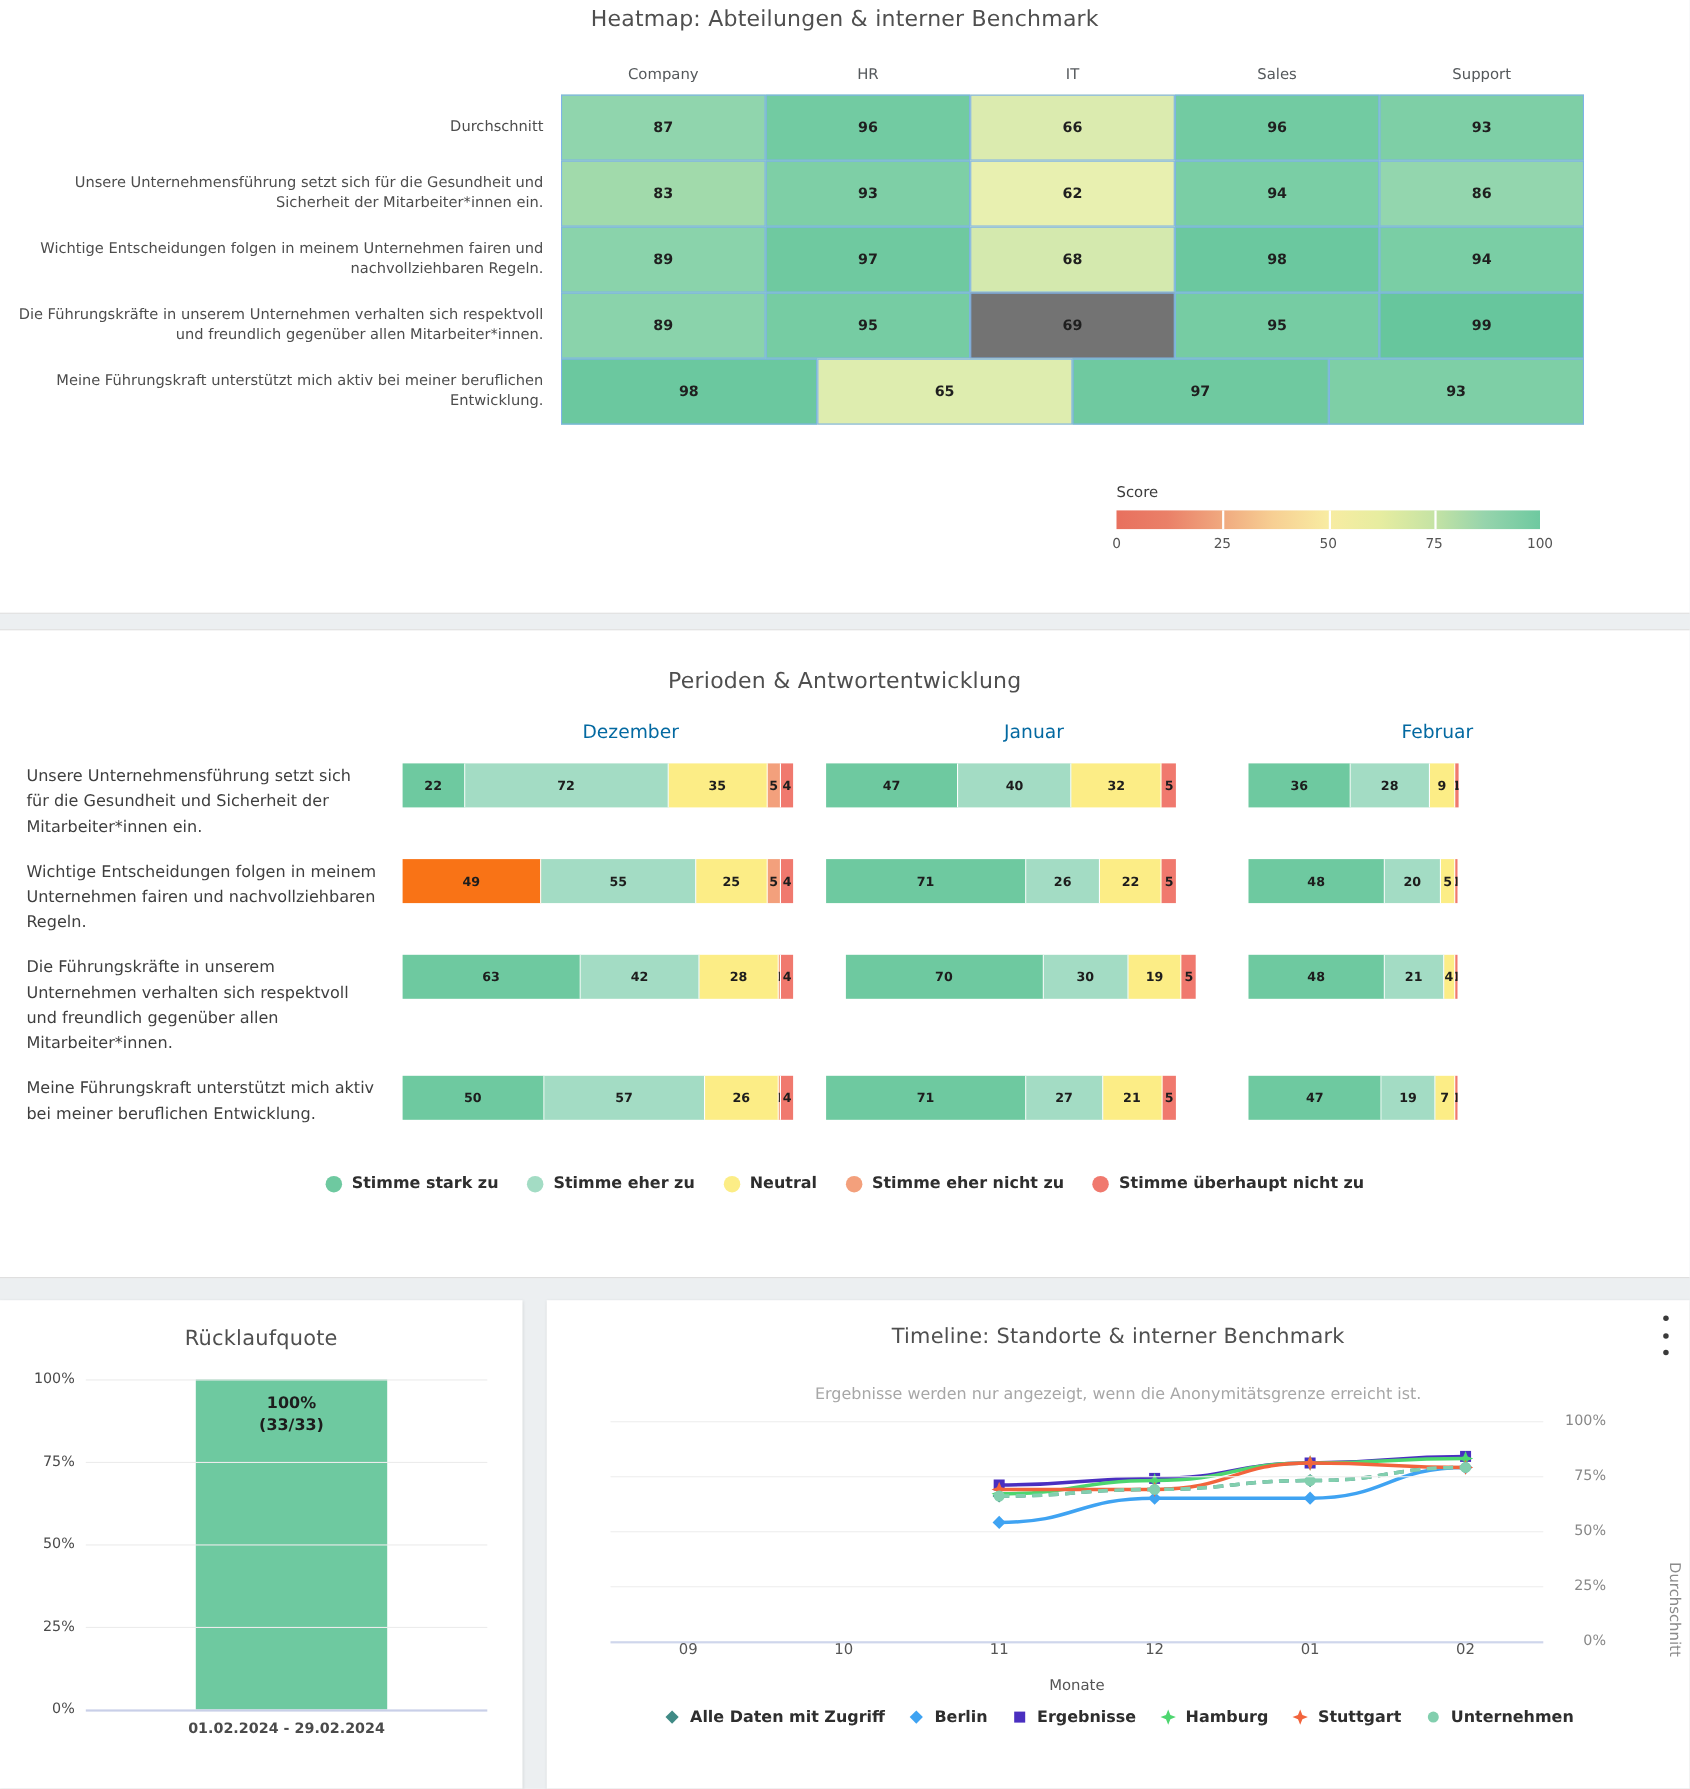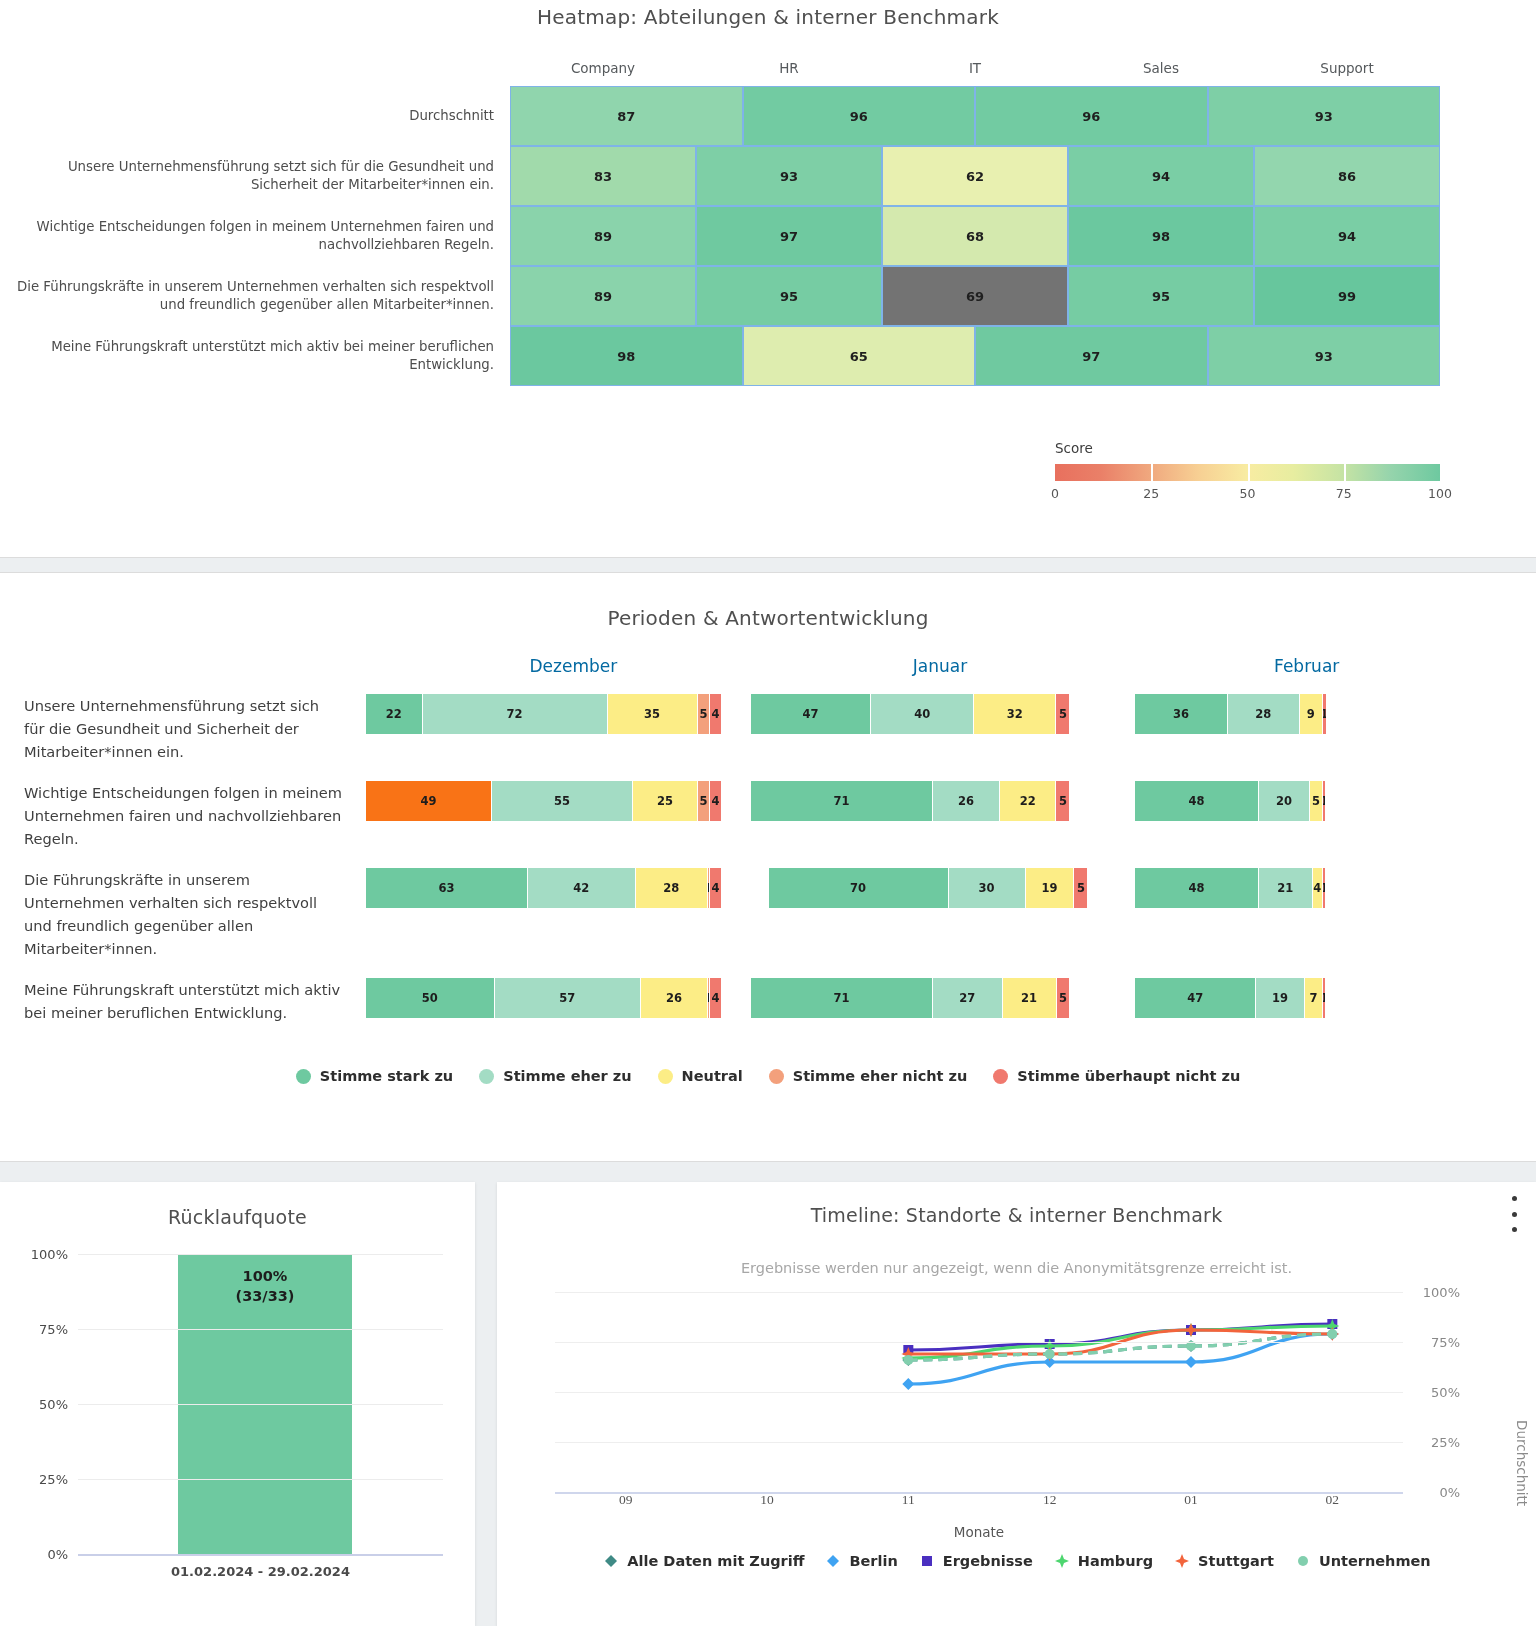--- a/index.html
+++ b/index.html
@@ -49,21 +49,21 @@
     display:flex; align-items:center; justify-content:flex-end;
   }
   .hm-cells { display:flex; flex:0 0 930px; width:930px; }
   .hm-cell {
     flex:1 1 0; display:flex; align-items:center; justify-content:center;
     font-size:13px; font-weight:700; color:#1f1f1f;
     border:1px solid #7fb3e8;
   }
 
   
-  #score-legend { position:absolute; left:1055px; top:440px; width:385px; }
+  #score-legend { position:absolute; left:1015px; top:440px; width:385px; }
   #score-legend .lg-title { font-size:13.5px; color:#3c3c3c; margin-bottom:8px; }
   #score-bar {
     height:17px; width:385px;
     background:linear-gradient(to right,
       #e8705e 0%, #ea8068 12%, #f0a97f 25%, #f7cf93 37%,
       #f8eca2 50%, #e7eda0 62%, #c5e3a4 75%, #96d4ac 87%, #6ec9a0 100%);
     position:relative;
   }
   #score-bar .tickline {
     position:absolute; top:0; width:2px; height:17px; background:#fff;
@@ -154,21 +154,20 @@
     font-size:13px; color:#888; transform:translateY(-50%);
   }
   #tl-ytitle {
     position:absolute; right:6px; top:128px;
     font-size:13.5px; color:#8b8b8b;
     writing-mode:vertical-rl;
   }
   .tl-xlab {
     position:absolute; top:200px; font-size:13.5px; color:#555;
     transform:translateX(-50%);
-    font-family:Liberation Serif, serif;
   }
   #tl-xtitle {
     position:absolute; left:58px; right:133px; top:232px; text-align:center;
     font-size:13.5px; color:#555;
   }
   #tl-svg { position:absolute; left:0; top:0; width:1039px; height:200px; }
 
   #tl-legend {
     position:absolute; left:0; top:370px; width:1039px;
     display:flex; justify-content:center; align-items:center; gap:20px;
@@ -189,20 +188,21 @@
         <div>IT</div>
         <div>Sales</div>
         <div>Support</div>
       </div>
     <div class="hm-rows" id="hm-rows">
         <div class="hm-row">
           <div class="hm-rowlabel">Durchschnitt</div>
           <div class="hm-cells">
             <div class="hm-cell" style="background: rgb(144, 213, 173);">87</div>
             <div class="hm-cell" style="background: rgb(114, 203, 162);">96</div>
+            <div class="hm-cell" style="background: rgb(219, 235, 175);">66</div>
             <div class="hm-cell" style="background: rgb(114, 203, 162);">96</div>
             <div class="hm-cell" style="background: rgb(126, 207, 166);">93</div>
           </div>
         </div>
         <div class="hm-row">
           <div class="hm-rowlabel">Unsere Unternehmensführung setzt sich für die Gesundheit und Sicherheit der Mitarbeiter*innen ein.</div>
           <div class="hm-cells">
             <div class="hm-cell" style="background: rgb(161, 218, 171);">83</div>
             <div class="hm-cell" style="background: rgb(126, 207, 166);">93</div>
             <div class="hm-cell" style="background: rgb(232, 240, 176);">62</div>

